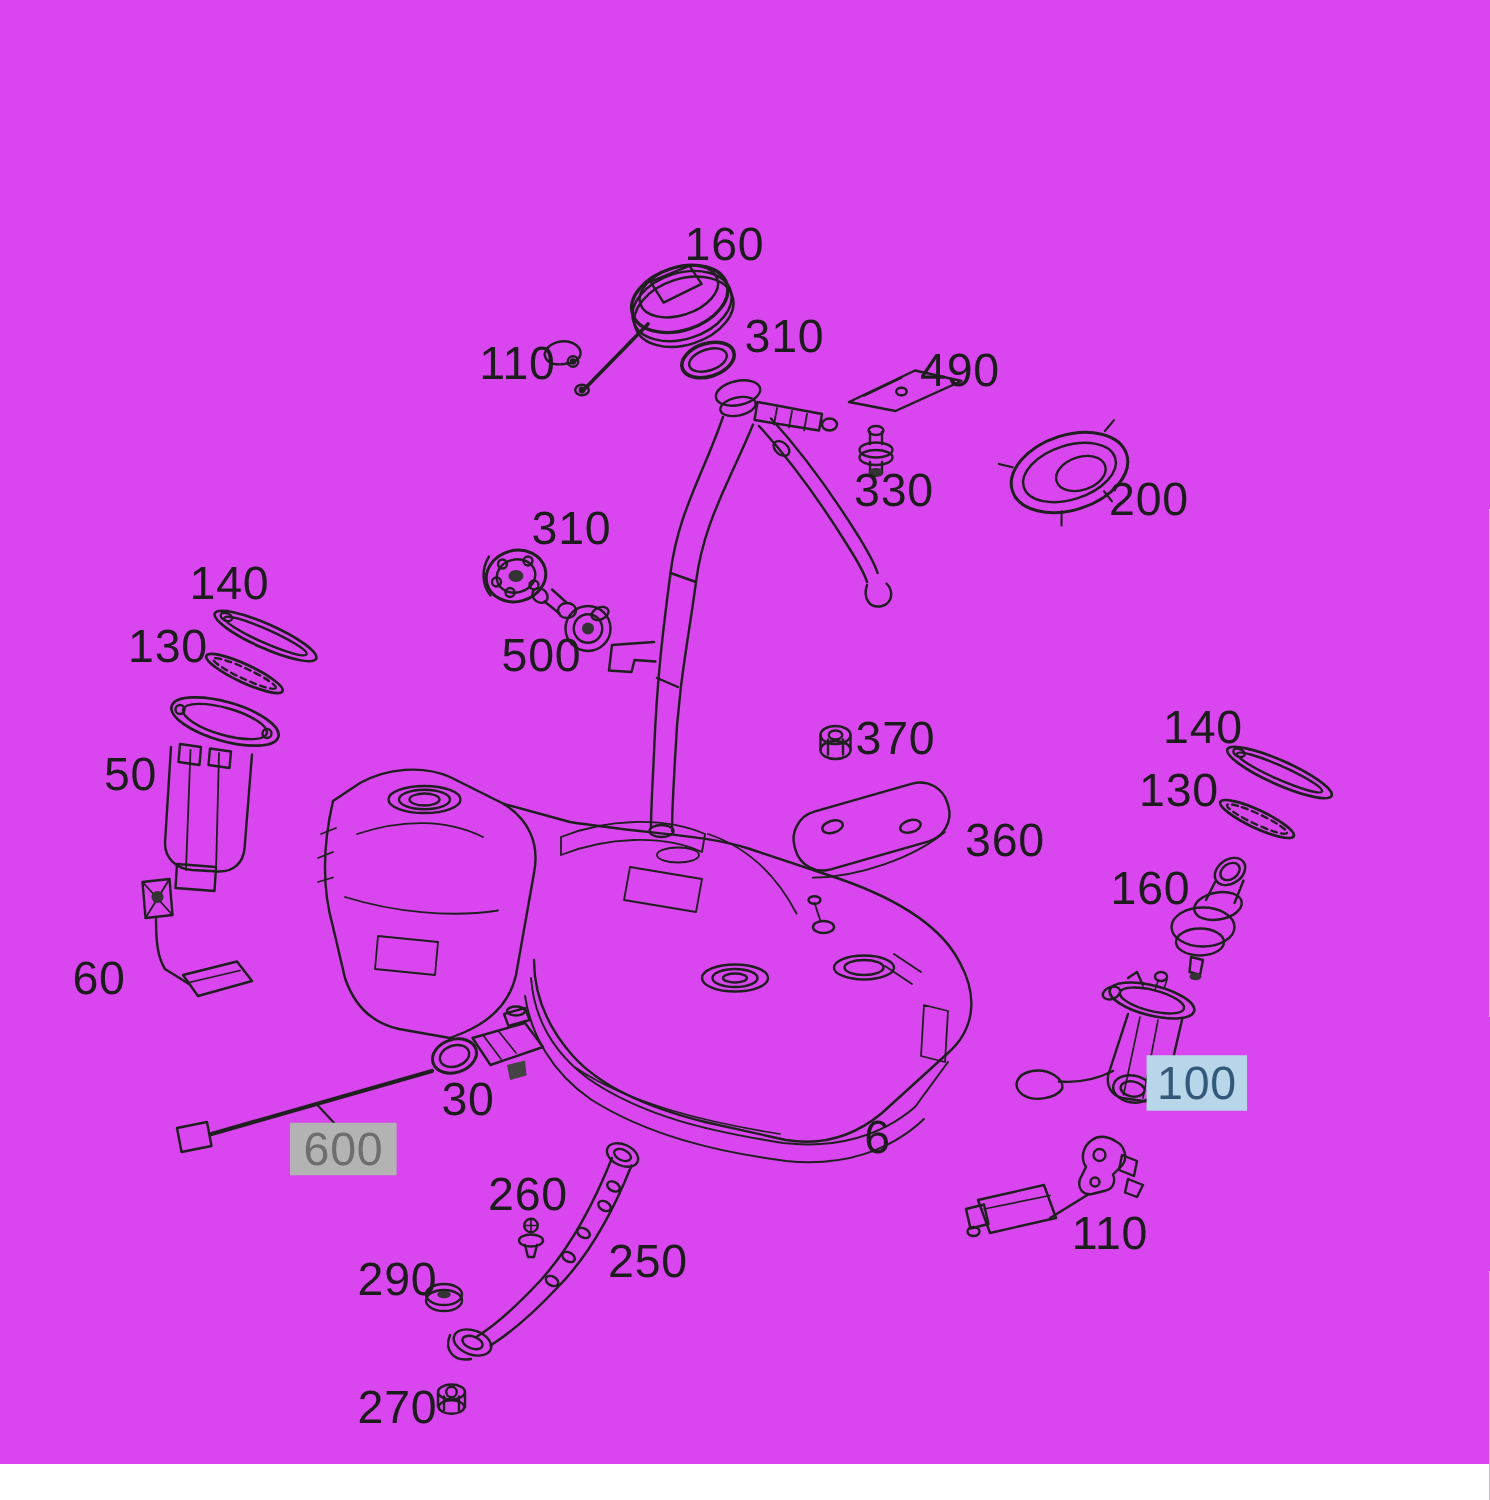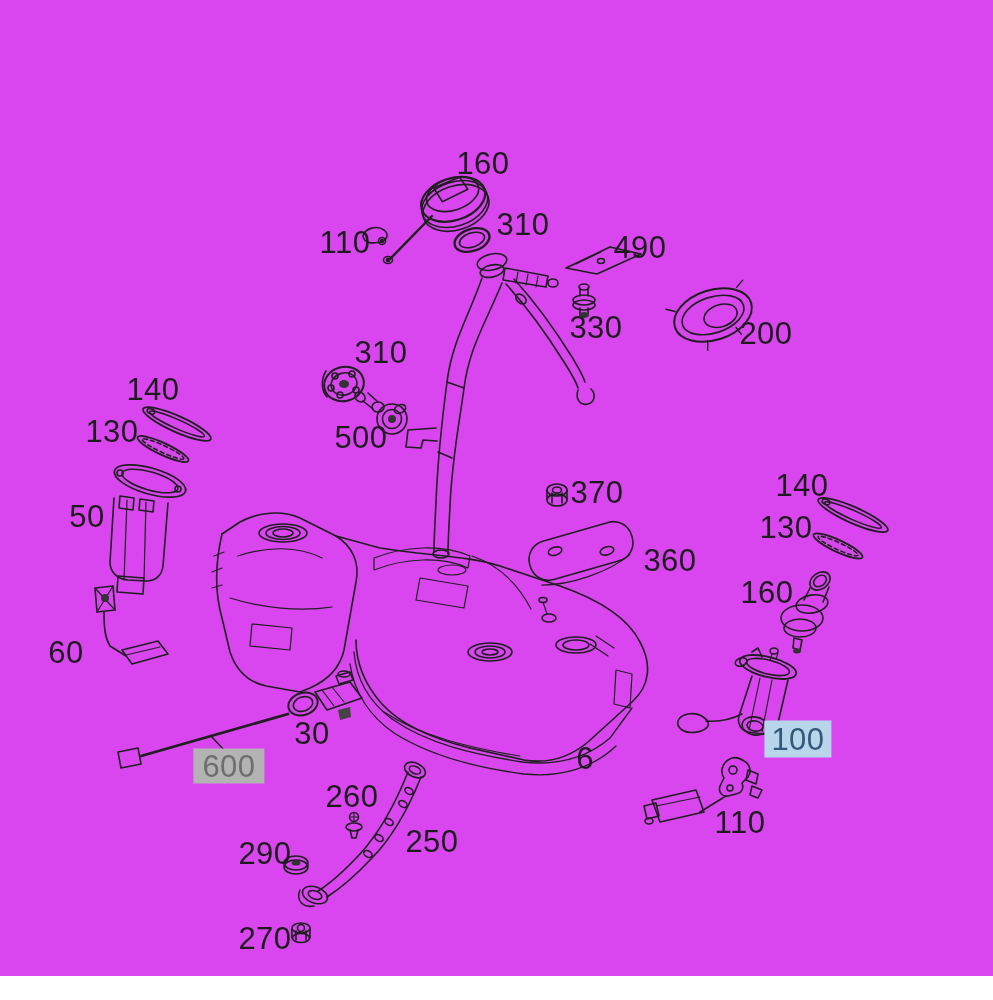--- a/index.html
+++ b/index.html
@@ -6,21 +6,21 @@
   .stage{
     position:relative;width:993px;height:976px;background:#d946ef;overflow:hidden;
     font-family:"Liberation Sans","DejaVu Sans",sans-serif;
   }
   .art{position:absolute;left:0;top:0;}
   .lbl{
     position:absolute;transform:translate(-50%,-50%);
     font-size:31px;color:#1c1c1c;letter-spacing:0.5px;line-height:1;
     white-space:nowrap;user-select:none;
   }
-  .hl-blue{background:#b7d6e9;color:#33587a;padding:3px 7px;margin-top:17px;}
+  .hl-blue{background:#b7d6e9;color:#33587a;padding:3px 7px;}
   .hl-gray{background:#b3b3b3;color:#6e6e6e;padding:2px 9px;}
 </style>
 </head>
 <body>
 
 <div class="stage">
 
   <svg class="art" width="993" height="1000" viewBox="0 0 993 1000" fill="none" stroke="#1f1f1f" stroke-width="1.6" stroke-linecap="round" stroke-linejoin="round">
 
     <g>

